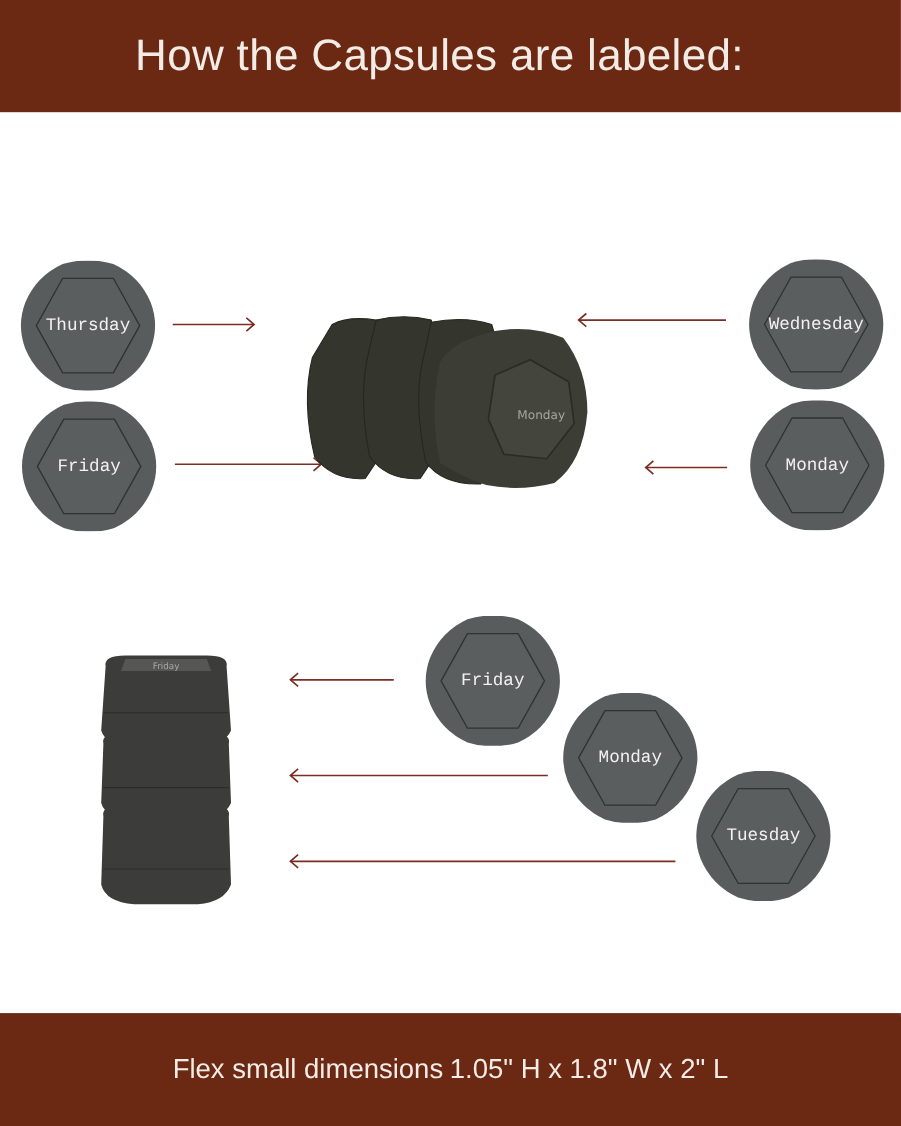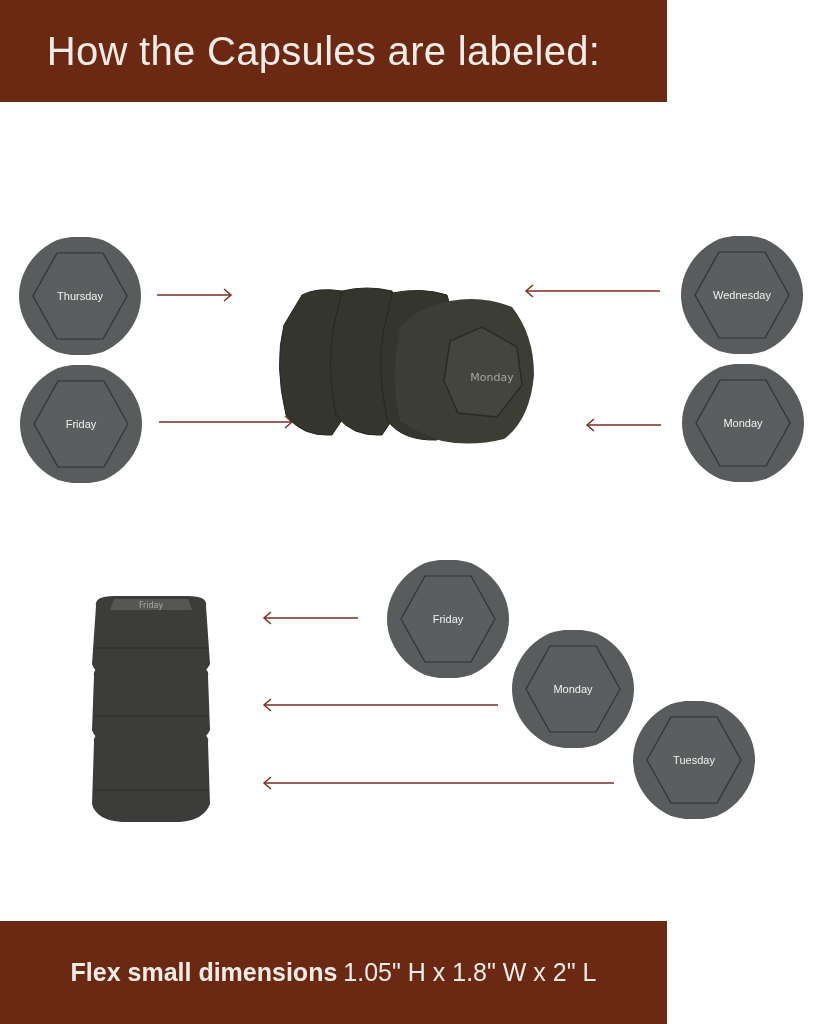--- a/index.html
+++ b/index.html
@@ -1,25 +1,25 @@
 <!DOCTYPE html>
 <html><head>
 <meta charset="utf-8">
 <style>
   html, body { margin:0; padding:0; }
   body { width:819px; height:1024px; position:relative; background:#ffffff; font-family:"Liberation Sans", sans-serif; overflow:hidden; }
-  .band { position:absolute; left:0; width:667px; background:#6b2914; color:#f3ece6; display:flex; align-items:center; justify-content:center; }
+  .band { position:absolute; left:0; width:819px; background:#6b2914; color:#f3ece6; display:flex; align-items:center; justify-content:center; }
   .header { top:0; height:102px; }
   .header .title { font-size:40px; letter-spacing:0.3px; margin-left:-20px; }
   .footer { top:921px; height:103px; }
   .footer .dims { font-size:25px; }
-  .footer .dims b { font-weight:bold; margin-right:6px; }
+  .footer .dims b { font-weight:normal; margin-right:6px; }
   .cap { position:absolute; width:126px; height:118px; }
   .cap svg { position:absolute; left:0; top:0; }
-  .cap .lbl { position:absolute; left:0; right:0; top:0; bottom:0; display:flex; align-items:center; justify-content:center; color:#f1f1f1; font-size:11px; font-family:Liberation Sans, sans-serif; }
+  .cap .lbl { position:absolute; left:0; right:0; top:0; bottom:0; display:flex; align-items:center; justify-content:center; color:#f1f1f1; font-size:16px; font-family:Liberation Mono, monospace; }
   .arrow { position:absolute; }
   .stack-h { position:absolute; left:272px; top:285px; }
   .stack-v { position:absolute; left:88px; top:592px; }
 </style>
 </head>
 <body>
 
 <div class="band header">
   <span class="title">How the Capsules are labeled:</span>
 </div>

